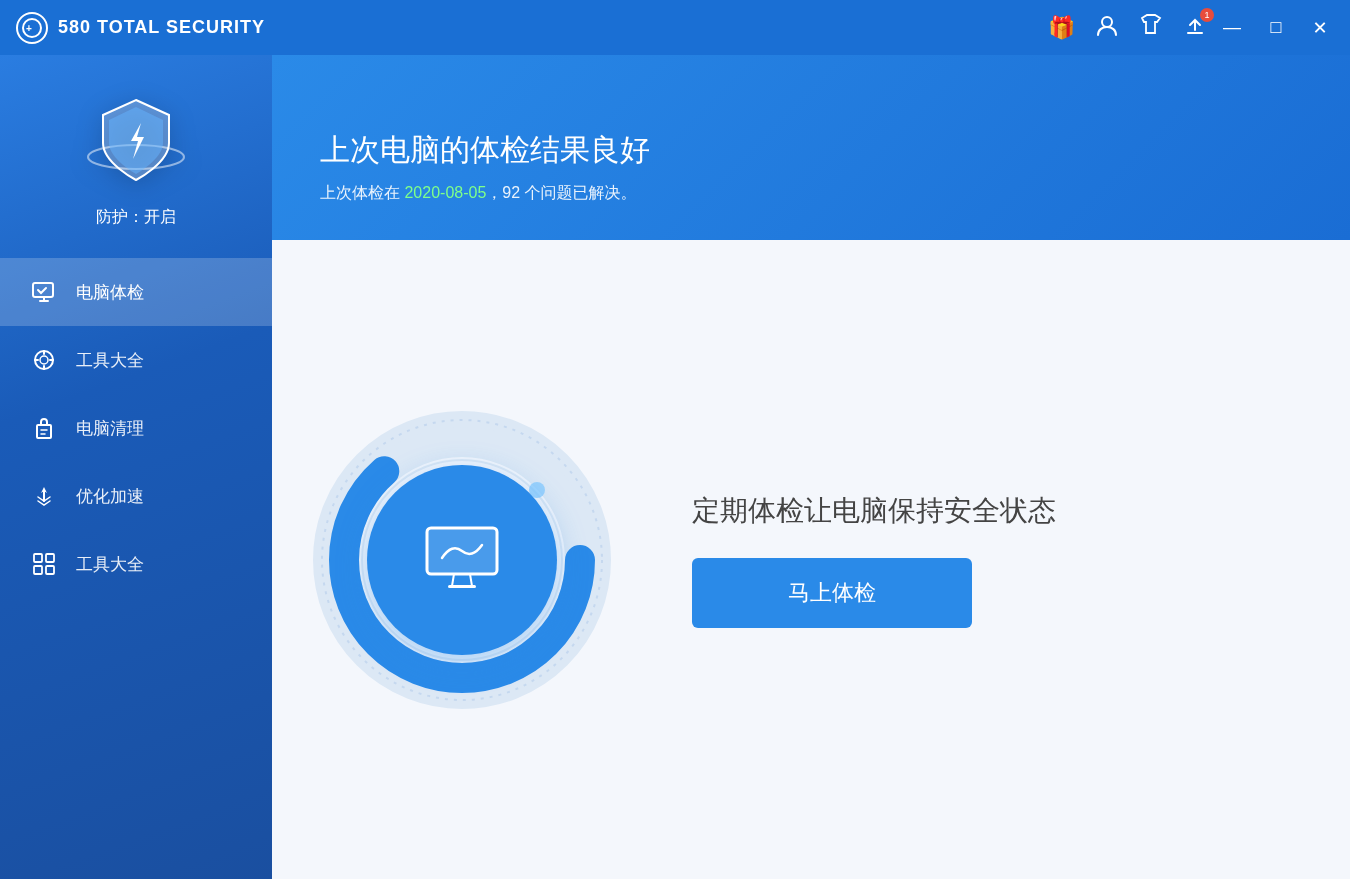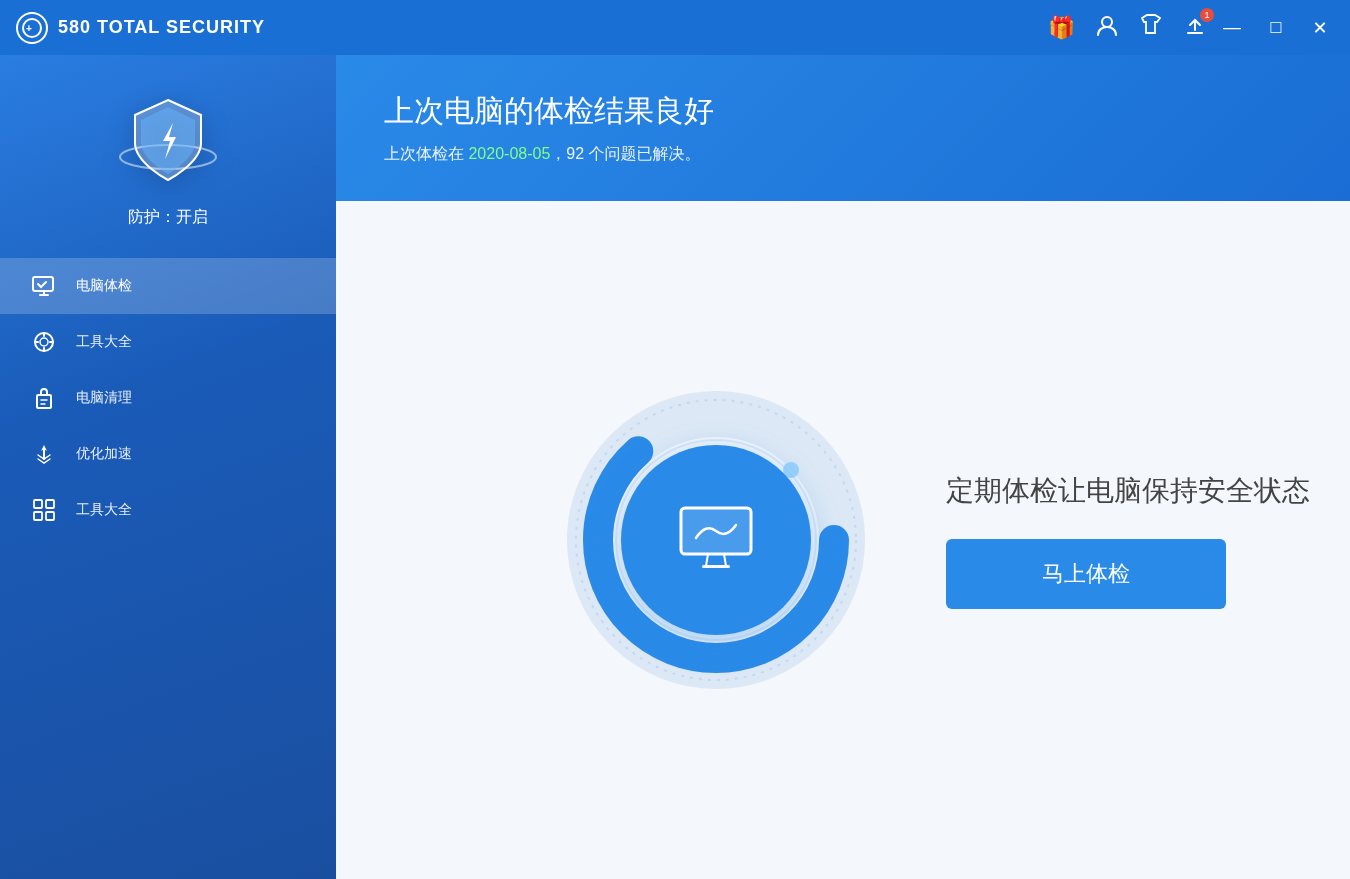--- a/index.html
+++ b/index.html
@@ -88,21 +88,21 @@
 
     
     .main-layout {
       display: flex;
       flex: 1;
       overflow: hidden;
     }
 
     
     .sidebar {
-      width: 336px;
+      width: 272px;
       background: linear-gradient(160deg, #2a7de1 0%, #1a5bb8 40%, #1a4fa0 100%);
       display: flex;
       flex-direction: column;
       flex-shrink: 0;
     }
     .sidebar-logo-area {
       display: flex;
       flex-direction: column;
       align-items: center;
       padding: 30px 0 20px;
@@ -123,23 +123,23 @@
     }
     .sidebar-nav {
       display: flex;
       flex-direction: column;
       margin-top: 10px;
     }
     .nav-item {
       display: flex;
       align-items: center;
       gap: 18px;
-      padding: 14px 30px;
+      padding: 20px 30px;
       color: rgba(255,255,255,0.9);
-      font-size: 14px;
+      font-size: 17px;
       cursor: pointer;
       transition: background 0.15s;
     }
     .nav-item.active {
       background: rgba(255,255,255,0.2);
       color: #fff;
     }
     .nav-item .nav-icon {
       width: 28px;
       height: 28px;
@@ -162,33 +162,34 @@
     .content-header {
       background: linear-gradient(135deg, #2a8ae8 0%, #1a6dd4 100%);
       padding: 36px 48px 36px;
       flex-shrink: 0;
     }
     .header-title {
       color: #fff;
       font-size: 30px;
       font-weight: 500;
       margin-bottom: 12px;
+      margin-top: 39px;
     }
     .header-subtitle {
       color: rgba(255,255,255,0.9);
       font-size: 16px;
     }
     .header-date { color: #7eff8a; }
 
     
     .content-body {
       flex: 1;
       display: flex;
       align-items: center;
-      justify-content: flex-end;
+      justify-content: flex-start;
       gap: 80px;
       padding: 40px;
       background: #f4f7fc;
     }
 
     
     .donut-wrap {
       width: 300px;
       height: 300px;
       position: relative;

